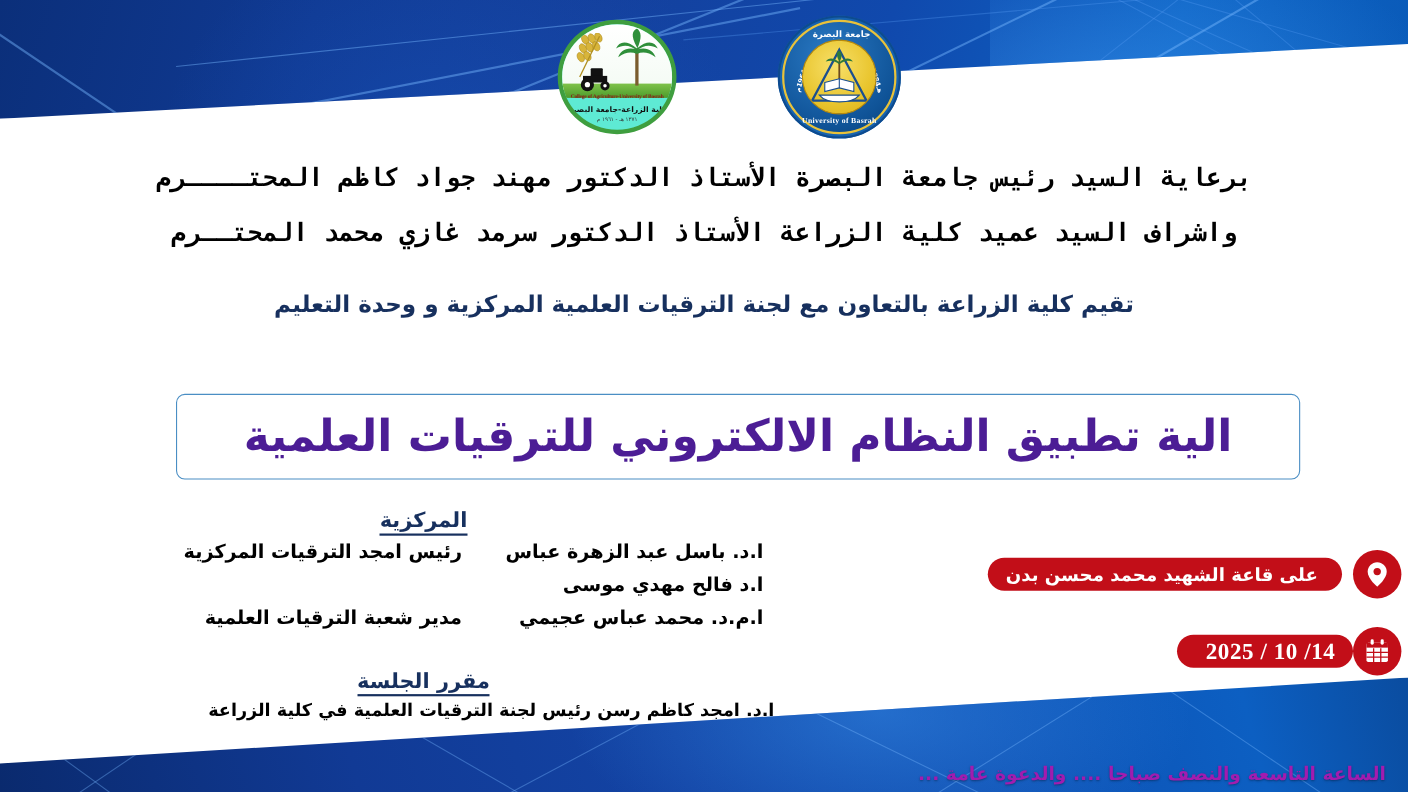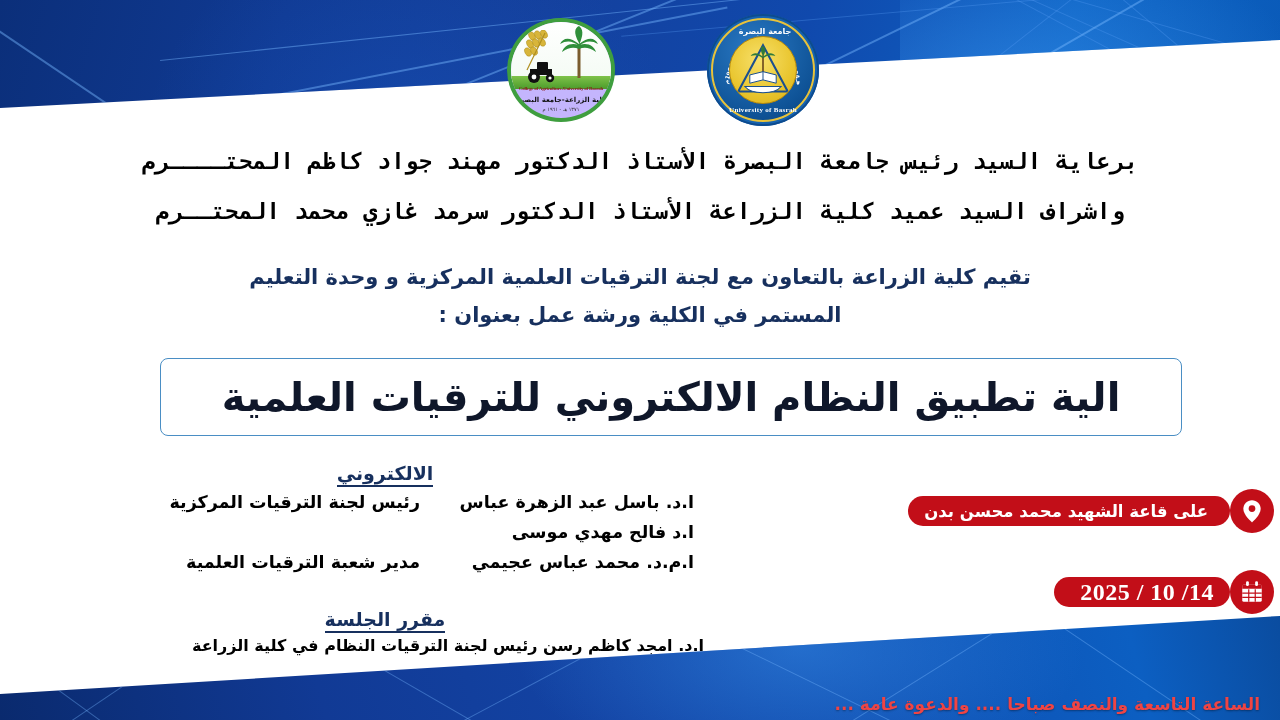--- a/index.html
+++ b/index.html
@@ -54,21 +54,21 @@
   .logo {
     position: absolute;
     border-radius: 50%;
     overflow: hidden;
   }
 
   
   .logo-agri {
     left: 507px; top: 12px;
     width: 108px; height: 104px;
-    background: #c4b5fd;
+    background: #5eead4;
     border: 4px solid #3f9e3f;
     box-sizing: border-box;
     border-radius: 50%;
   }
   .agri-sky {
     position: absolute; left: 0; top: 0; right: 0; height: 62%;
     background: linear-gradient(#ffffff, #f4fbf4);
   }
   .agri-ground {
     position: absolute; left: 0; right: 0; top: 56%; height: 14%;
@@ -184,21 +184,21 @@
     box-sizing: border-box;
     display: flex;
     align-items: center;
     justify-content: center;
     overflow: hidden;
   }
   .title-text {
     direction: rtl;
     font-size: 40px;
     font-weight: bold;
-    color: #0f172a;
+    color: #4c1d95;
     letter-spacing: -1px;
     white-space: nowrap;
     line-height: 54px;
     text-shadow: 0 1px 0 rgba(255,255,255,0.8);
     text-align: center;
   }
 
   
   .speakers {
     position: absolute;
@@ -270,25 +270,25 @@
     width: 44px; height: 44px;
     background: #c20e18;
     border-radius: 50%;
     display: flex;
     align-items: center;
     justify-content: center;
     margin-right: -16px;
     position: relative;
     z-index: 2;
   }
-  #badge-location { right: 22px; top: 489px; }
+  #badge-location { right: 22px; top: 500px; gap: 10px; }
   #badge-location .badge-pill { font-size: 16.5px; }
   #badge-date { right: 22px; top: 570px; }
   #badge-date .badge-pill {
-    font-size: 24px;
+    font-size: 21px;
     font-family: "Liberation Serif", "DejaVu Serif", serif;
     direction: ltr;
     padding: 0 16px 0 26px;
     letter-spacing: 0.5px;
   }
 
   
   .bottom-banner {
     position: absolute;
     left: 0; bottom: 0;
@@ -306,21 +306,21 @@
   .bottom-banner .glow {
     position: absolute;
     left: 520px; bottom: -60px;
     width: 560px; height: 220px;
     background: radial-gradient(ellipse at 50% 40%, rgba(60,150,240,0.45), rgba(10,40,120,0) 72%);
   }
   .footer-note {
     position: absolute;
     right: 20px; bottom: 6px;
     direction: rtl;
-    color: #ef4444;
+    color: #a21caf;
     font-size: 17px;
     font-weight: bold;
     white-space: nowrap;
     z-index: 5;
     text-shadow: 0 1px 2px rgba(0,0,0,0.35);
   }
 </style>
 </head>
 <body>
 
@@ -412,49 +412,48 @@
   </div>
 </div>
 
 <div class="headlines">
   <div class="hl">برعاية السيد رئيس جامعة البصرة الأستاذ الدكتور مهند جواد كاظم المحتــــرم</div>
   <div class="hl">واشراف السيد عميد كلية الزراعة الأستاذ الدكتور سرمد غازي محمد  المحتــرم</div>
 </div>
 
 <div class="intro">
   <div>تقيم كلية الزراعة بالتعاون مع لجنة الترقيات العلمية المركزية و وحدة التعليم</div>
-  <div>المستمر في الكلية ورشة عمل بعنوان :</div>
 </div>
 
 <div class="title-box">
   <div class="title-text">الية تطبيق النظام الالكتروني للترقيات العلمية</div>
 </div>
 
 <div class="speakers">
   <div class="sec-head">
-    <span>الالكتروني</span>
+    <span>المركزية</span>
   </div>
   <div class="sp-row">
     <div class="sp-name">ا.د. باسل عبد الزهرة عباس</div>
-    <div class="sp-role">رئيس لجنة الترقيات المركزية</div>
+    <div class="sp-role">رئيس امجد الترقيات المركزية</div>
   </div>
   <div class="sp-row">
     <div class="sp-name">ا.د فالح مهدي موسى</div>
   </div>
   <div class="sp-row">
     <div class="sp-name">ا.م.د. محمد عباس عجيمي</div>
     <div class="sp-role">مدير شعبة الترقيات العلمية</div>
   </div>
 </div>
 
 <div class="rapporteur">
   <div class="sec-head">
     <span>مقرر الجلسة</span>
   </div>
-  <div class="rap-line">ا.د. امجد كاظم رسن رئيس لجنة الترقيات النظام في كلية الزراعة</div>
+  <div class="rap-line">ا.د. امجد كاظم رسن رئيس لجنة الترقيات العلمية في كلية الزراعة</div>
 </div>
 
 <div class="badge" id="badge-location">
   <div class="badge-cap">
     <svg width="26" height="26" viewBox="0 0 24 24">
       <path d="M12 2 C7.6 2 4 5.6 4 10 C4 16 12 22.5 12 22.5 C12 22.5 20 16 20 10 C20 5.6 16.4 2 12 2 Z" fill="#ffffff"></path>
       <circle cx="12" cy="9.8" r="3.1" fill="#c20e18"></circle>
     </svg>
   </div>
   <div class="badge-pill">على قاعة الشهيد محمد محسن بدن</div>

